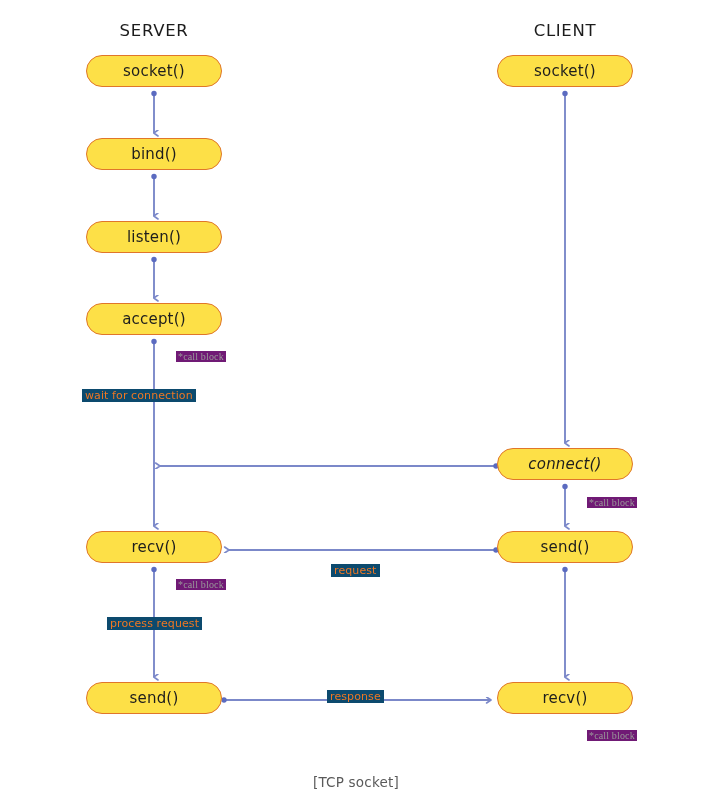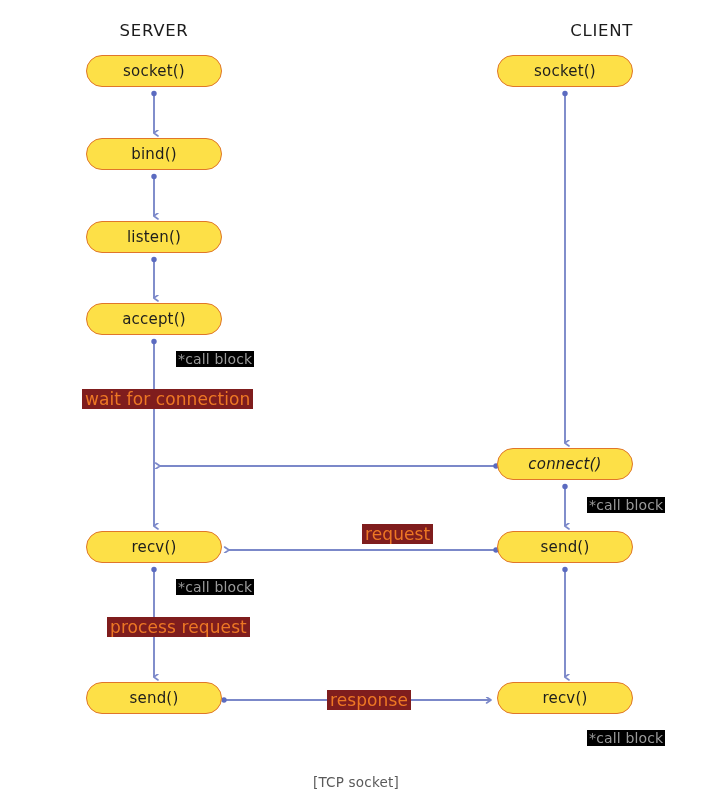--- a/index.html
+++ b/index.html
@@ -54,37 +54,38 @@
     justify-content: center;
     font-size: 15px;
     color: #1d1d1d;
     letter-spacing: 0.2px;
     z-index: 3;
   }
   
   .ann-orange {
     position: absolute;
     color: #ed7724;
-    font-size: 17px;
+    font-size: 11px;
     letter-spacing: 0.1px;
     white-space: nowrap;
-    background: #7f1d1d;
+    background: #0c4a6e;
     padding: 0 3px;
     z-index: 4;
   }
   
   .note-grey {
     position: absolute;
     color: #9a9a9a;
-    font-size: 14px;
+    font-size: 10px;
     letter-spacing: 0.15px;
     white-space: nowrap;
     z-index: 4;
-    background: #000000;
+    background: #701a75;
     padding: 0 2px;
+    font-family: Liberation Serif, serif;
   }
   .caption {
     position: absolute;
     color: #5a5a5a;
     font-size: 13.5px;
     white-space: nowrap;
     letter-spacing: 0.2px;
   }
   .watermark {
     position: absolute;
@@ -141,39 +142,39 @@
       <circle cx="565" cy="93.5" r="2.7"></circle>
       <circle cx="565" cy="486.5" r="2.7"></circle>
       <circle cx="565" cy="569.5" r="2.7"></circle>
       <circle cx="496" cy="466" r="2.7"></circle>
       <circle cx="496" cy="550" r="2.7"></circle>
       <circle cx="224" cy="700" r="2.7"></circle>
     </g>
   </svg>
 
   <div class="col-header" style="left:86px; top:21px; width:136px;">SERVER</div>
-  <div class="col-header" style="left:497px; top:21px; width:136px;text-align:right;">CLIENT</div>
+  <div class="col-header" style="left:497px; top:21px; width:136px;">CLIENT</div>
 
   <div class="node" style="left:86px; top:55px;">socket()</div>
   <div class="node" style="left:86px; top:138px;">bind()</div>
   <div class="node" style="left:86px; top:221px;">listen()</div>
   <div class="node" style="left:86px; top:303px;">accept()</div>
   <div class="node" style="left:86px; top:531px;">recv()</div>
   <div class="node" style="left:86px; top:682px;">send()</div>
 
   <div class="node" style="left:497px; top:55px;">socket()</div>
   <div class="node" style="left:497px; top:448px;font-style:italic;">connect()</div>
   <div class="node" style="left:497px; top:531px;">send()</div>
   <div class="node" style="left:497px; top:682px;">recv()</div>
 
   <div class="note-grey" style="left:176px; top:351px;">*call block</div>
   <div class="note-grey" style="left:176px; top:579px;">*call block</div>
   <div class="note-grey" style="left:587px; top:497px;">*call block</div>
   <div class="note-grey" style="left:587px; top:730px;">*call block</div>
 
   <div class="ann-orange" style="left:82px; top:389px;">wait for connection</div>
   <div class="ann-orange" style="left:107px; top:617px;">process request</div>
-  <div class="ann-orange" style="left:331px; top:524px;margin-left:31px;">request</div>
+  <div class="ann-orange" style="left:331px; top:564px;">request</div>
   <div class="ann-orange" style="left:327px; top:690px;">response</div>
 
   <div class="caption" style="left:313px; top:774px;">[TCP socket]</div>
 
 </div>
 
 </body></html>

